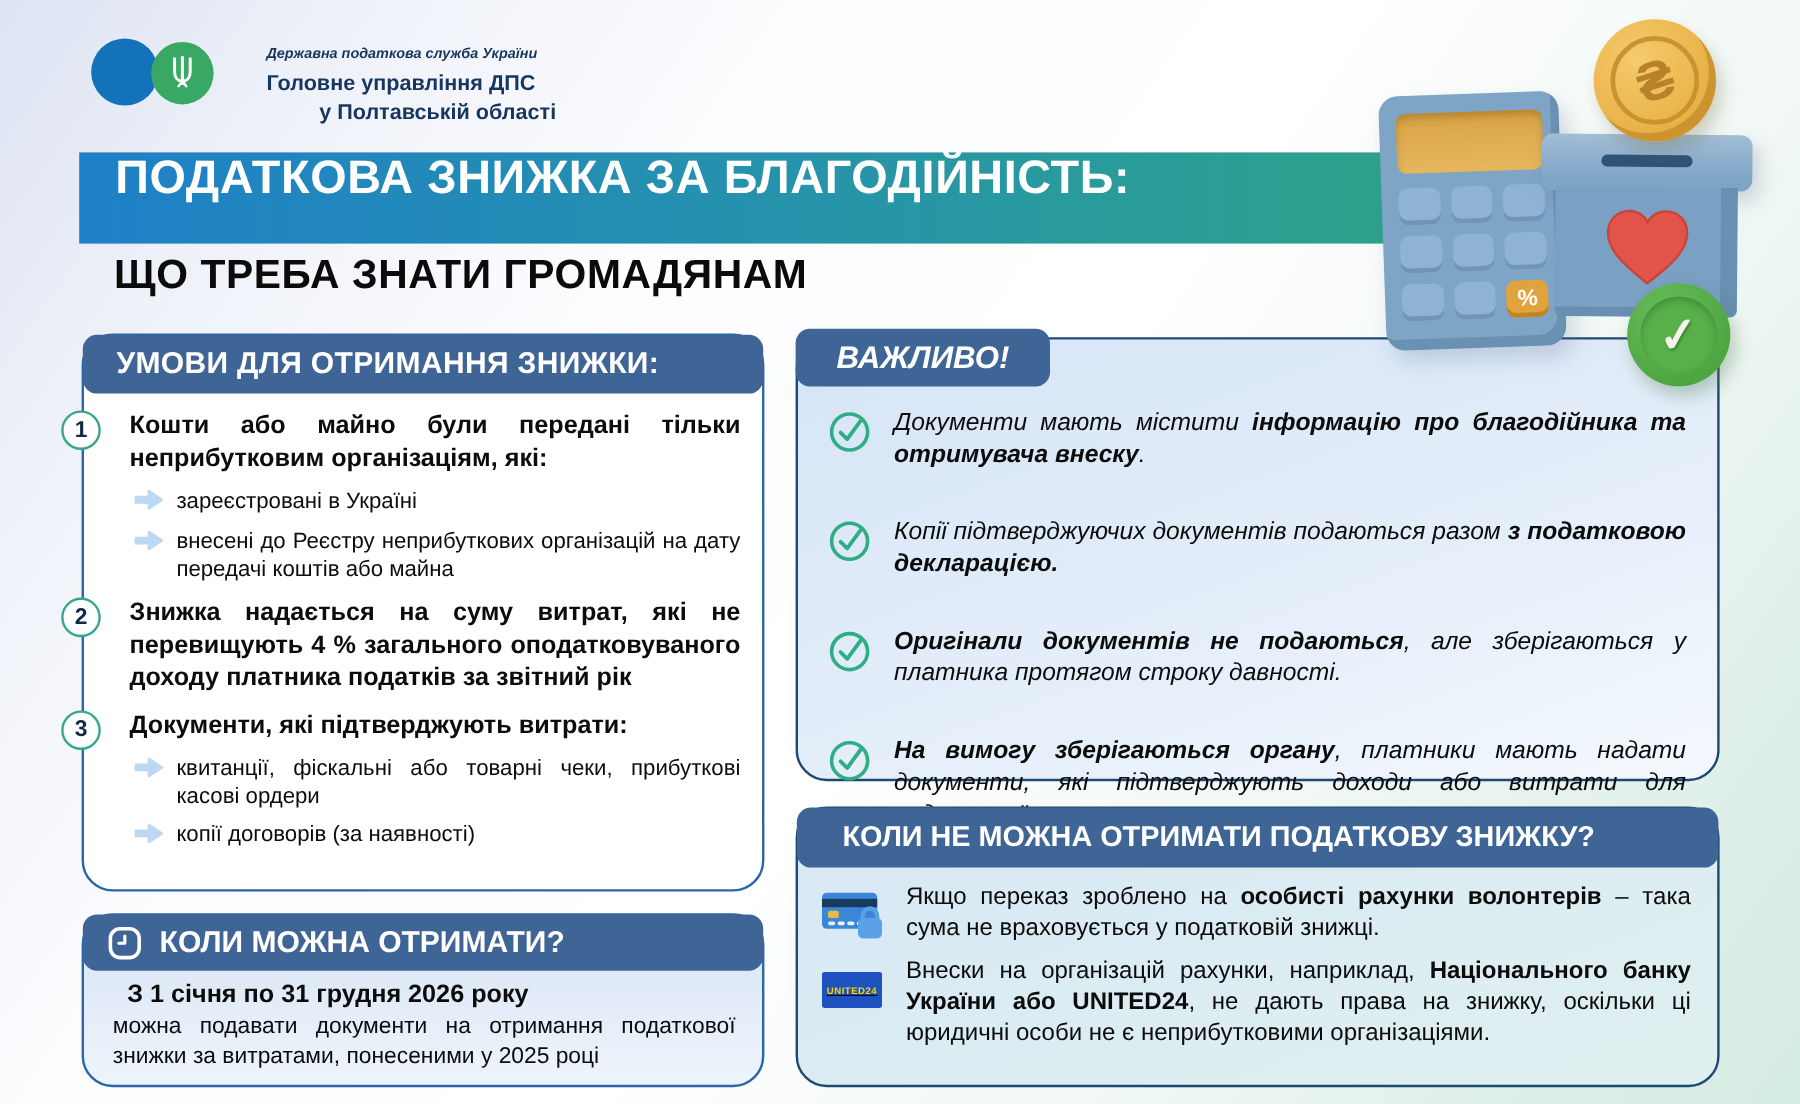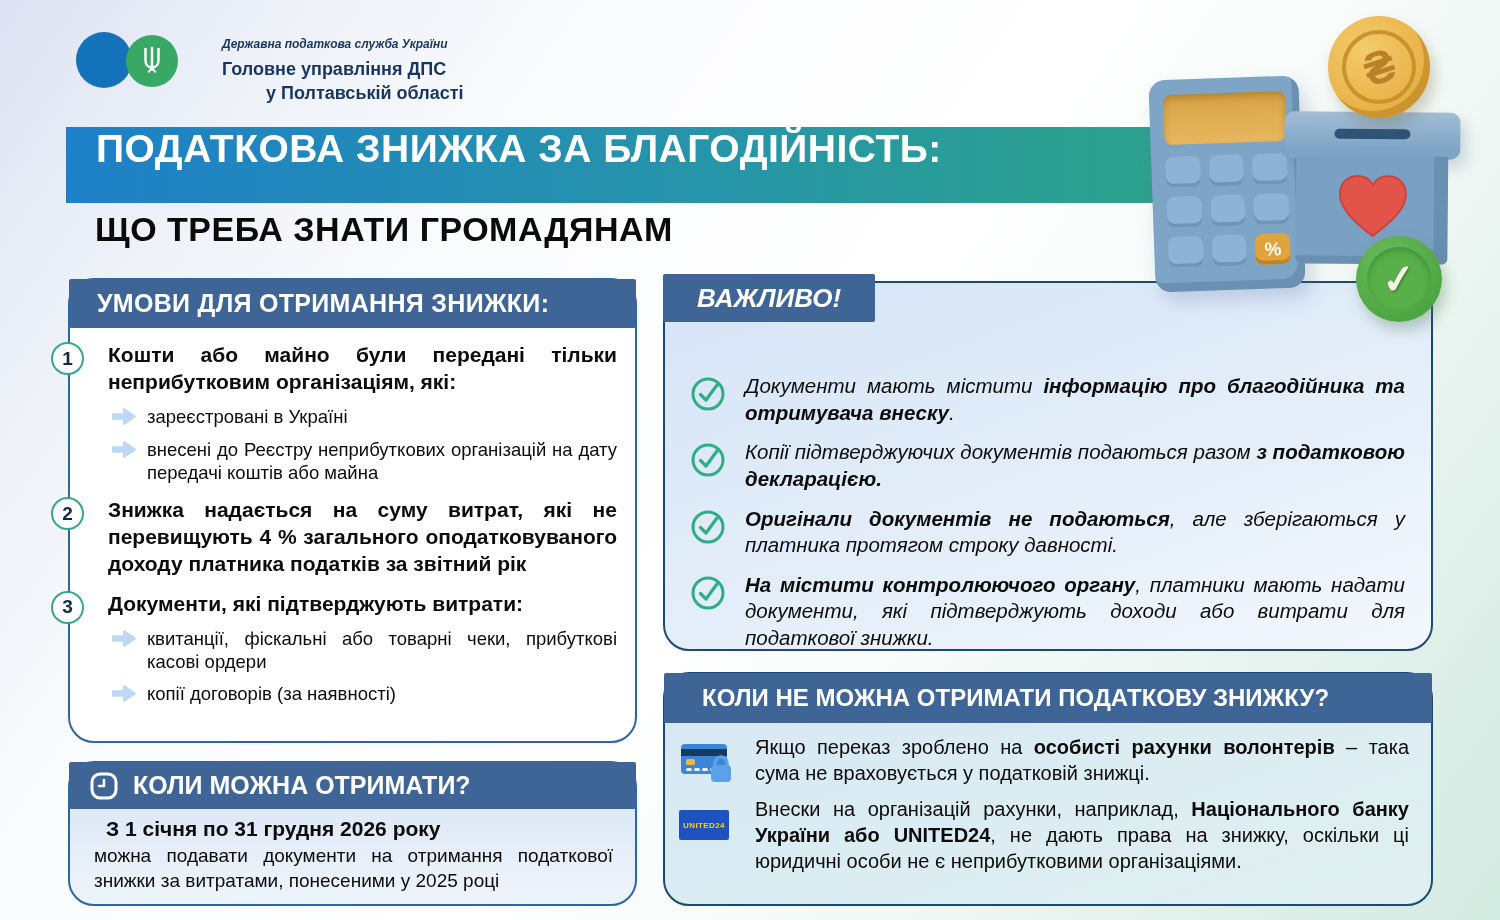--- a/index.html
+++ b/index.html
@@ -24,21 +24,21 @@
   .banner {
     position:absolute; left:66px; top:127px; width:1089px; height:76px; z-index:1;
     background:linear-gradient(90deg,#1e80c7 0%,#2693ab 55%,#2da28c 100%);
     display:flex; align-items:flex-start; padding-left:30px;
   }
   .banner span { color:#ffffff; font-weight:bold; font-size:39px; letter-spacing:.5px; white-space:nowrap; }
   .subtitle { position:absolute; left:95px; top:210px; font-weight:bold; font-size:34px; color:#0b0b0b; letter-spacing:.5px; }
 
   
   .box { position:absolute; border:2.5px solid #2b66a7; border-radius:26px; z-index:2; }
-  .pill { background:#3e6596; border-radius:2px; color:#fff; font-weight:bold; display:flex; align-items:center; }
+  .pill { background:#3e6596; border-radius:12px; color:#fff; font-weight:bold; display:flex; align-items:center; }
 
   
   .cond-box { left:68px; top:278px; width:569px; height:465px; background:#ffffff; }
   .cond-pill { height:49px; margin:-1px; padding-left:28px; font-size:25px; letter-spacing:.3px; }
   .cond-list { padding:15px 18px 8px 38px; display:flex; flex-direction:column; }
   .cond-item { position:relative; margin-bottom:13px; }
   .num-circle {
     position:absolute; left:-57px; top:0px; width:33px; height:33px; border-radius:50%;
     background:#fff; border:2px solid #37a78c; display:flex; align-items:center; justify-content:center;
     font-weight:bold; font-size:19px; color:#12284a;
@@ -53,32 +53,32 @@
     background:linear-gradient(180deg,#d7e4f5 0%,#eef4fb 100%); }
   .when-pill { height:47px; margin:-1px; padding-left:20px; gap:14px; font-size:25px; }
   .when-body { padding:9px 22px 0 24px; }
   .when-lead { font-weight:bold; font-size:21px; margin-bottom:3px;margin-left:12px; }
   .when-text { font-size:19px; line-height:1.3; text-align:justify; }
 
   
   .imp-box { left:663px; top:281px; width:770px; height:370px; border-color:#1d4975;
     background:linear-gradient(160deg,#d5e4f6 0%,#e7f0fa 65%,#f3f8fd 100%);font-style:italic; }
   .imp-pill { position:absolute; left:-2px; top:-9px; height:48px; padding:0 34px; font-size:26px; }
-  .imp-list { padding:56px 26px 8px 24px; display:flex; flex-direction:column; gap:13px;margin-top:34px; }
+  .imp-list { padding:56px 26px 8px 24px; display:flex; flex-direction:column; gap:38px; }
   .imp-item { display:flex; gap:18px; align-items:flex-start; }
   .imp-item .check-icon { flex:0 0 auto; margin-top:1px; }
   .imp-text { font-size:20.5px; line-height:1.3; text-align:justify; flex:1; }
 
   
   .na-box { left:663px; top:672px; width:770px; height:234px; border-color:#1d4975;
     background:linear-gradient(160deg,#d7e8f6 0%,#e0f0ef 100%); }
   .na-pill { height:50px; margin:-1px; padding-left:38px; font-size:24px; white-space:nowrap; }
   .na-list { padding:12px 22px 4px 14px; display:flex; flex-direction:column; gap:10px; }
   .na-item { display:flex; gap:14px; align-items:flex-start; }
-  .na-icon-wrap { flex:0 0 62px; display:flex; justify-content:flex-start; margin-top:6px; }
+  .na-icon-wrap { flex:0 0 62px; display:flex; justify-content:center; margin-top:6px;text-decoration:underline; }
   .na-text { font-size:20px; line-height:1.3; text-align:justify; flex:1; }
   .u24-badge { width:50px; height:30px; background:#1d52c0; border-radius:2px;
     display:flex; align-items:center; justify-content:center;
     color:#ffd500; font-weight:bold; font-size:8px; letter-spacing:.4px; margin-top:8px; }
 
   
   .illu { position:absolute; z-index:6; }
   .calc { left:1152px; top:78px; width:150px; height:212px; background:#7ea4c6; border-radius:16px;
     transform:rotate(-2deg); box-shadow:inset -7px -9px 0 rgba(47,83,119,.25), 6px 10px 18px rgba(90,110,150,.25);
     padding:15px 14px 0 14px; }
@@ -216,21 +216,21 @@
               <circle cx="19" cy="20" r="15" fill="none" stroke="#2fae85" stroke-width="3"></circle>
               <path d="M11.5 20.5 l5.5 5.5 L28 11" fill="none" stroke="#2fae85" stroke-width="3.2" stroke-linecap="round" stroke-linejoin="round"></path>
             </svg></span>
           <p class="imp-text"><b>Оригінали документів не подаються</b><span>, але зберігаються у платника протягом строку давності.</span></p>
         </div>
         <div class="imp-item">
           <span class="check-icon"><svg width="38" height="38" viewBox="0 0 38 38">
               <circle cx="19" cy="20" r="15" fill="none" stroke="#2fae85" stroke-width="3"></circle>
               <path d="M11.5 20.5 l5.5 5.5 L28 11" fill="none" stroke="#2fae85" stroke-width="3.2" stroke-linecap="round" stroke-linejoin="round"></path>
             </svg></span>
-          <p class="imp-text"><b>На містити контролюючого органу</b><span>, платники мають надати документи, які підтверджують доходи або витрати для податкової знижки.</span></p>
+          <p class="imp-text"><b>На вимогу зберігаються органу</b><span>, платники мають надати документи, які підтверджують доходи або витрати для податкової знижки.</span></p>
         </div>
       </div>
   </div>
 
   <div class="box na-box">
     <div class="pill na-pill">КОЛИ НЕ МОЖНА ОТРИМАТИ ПОДАТКОВУ ЗНИЖКУ?</div>
     <div class="na-list">
         <div class="na-item">
           <span class="na-icon-wrap">
             <svg width="54" height="46" viewBox="0 0 54 46">

